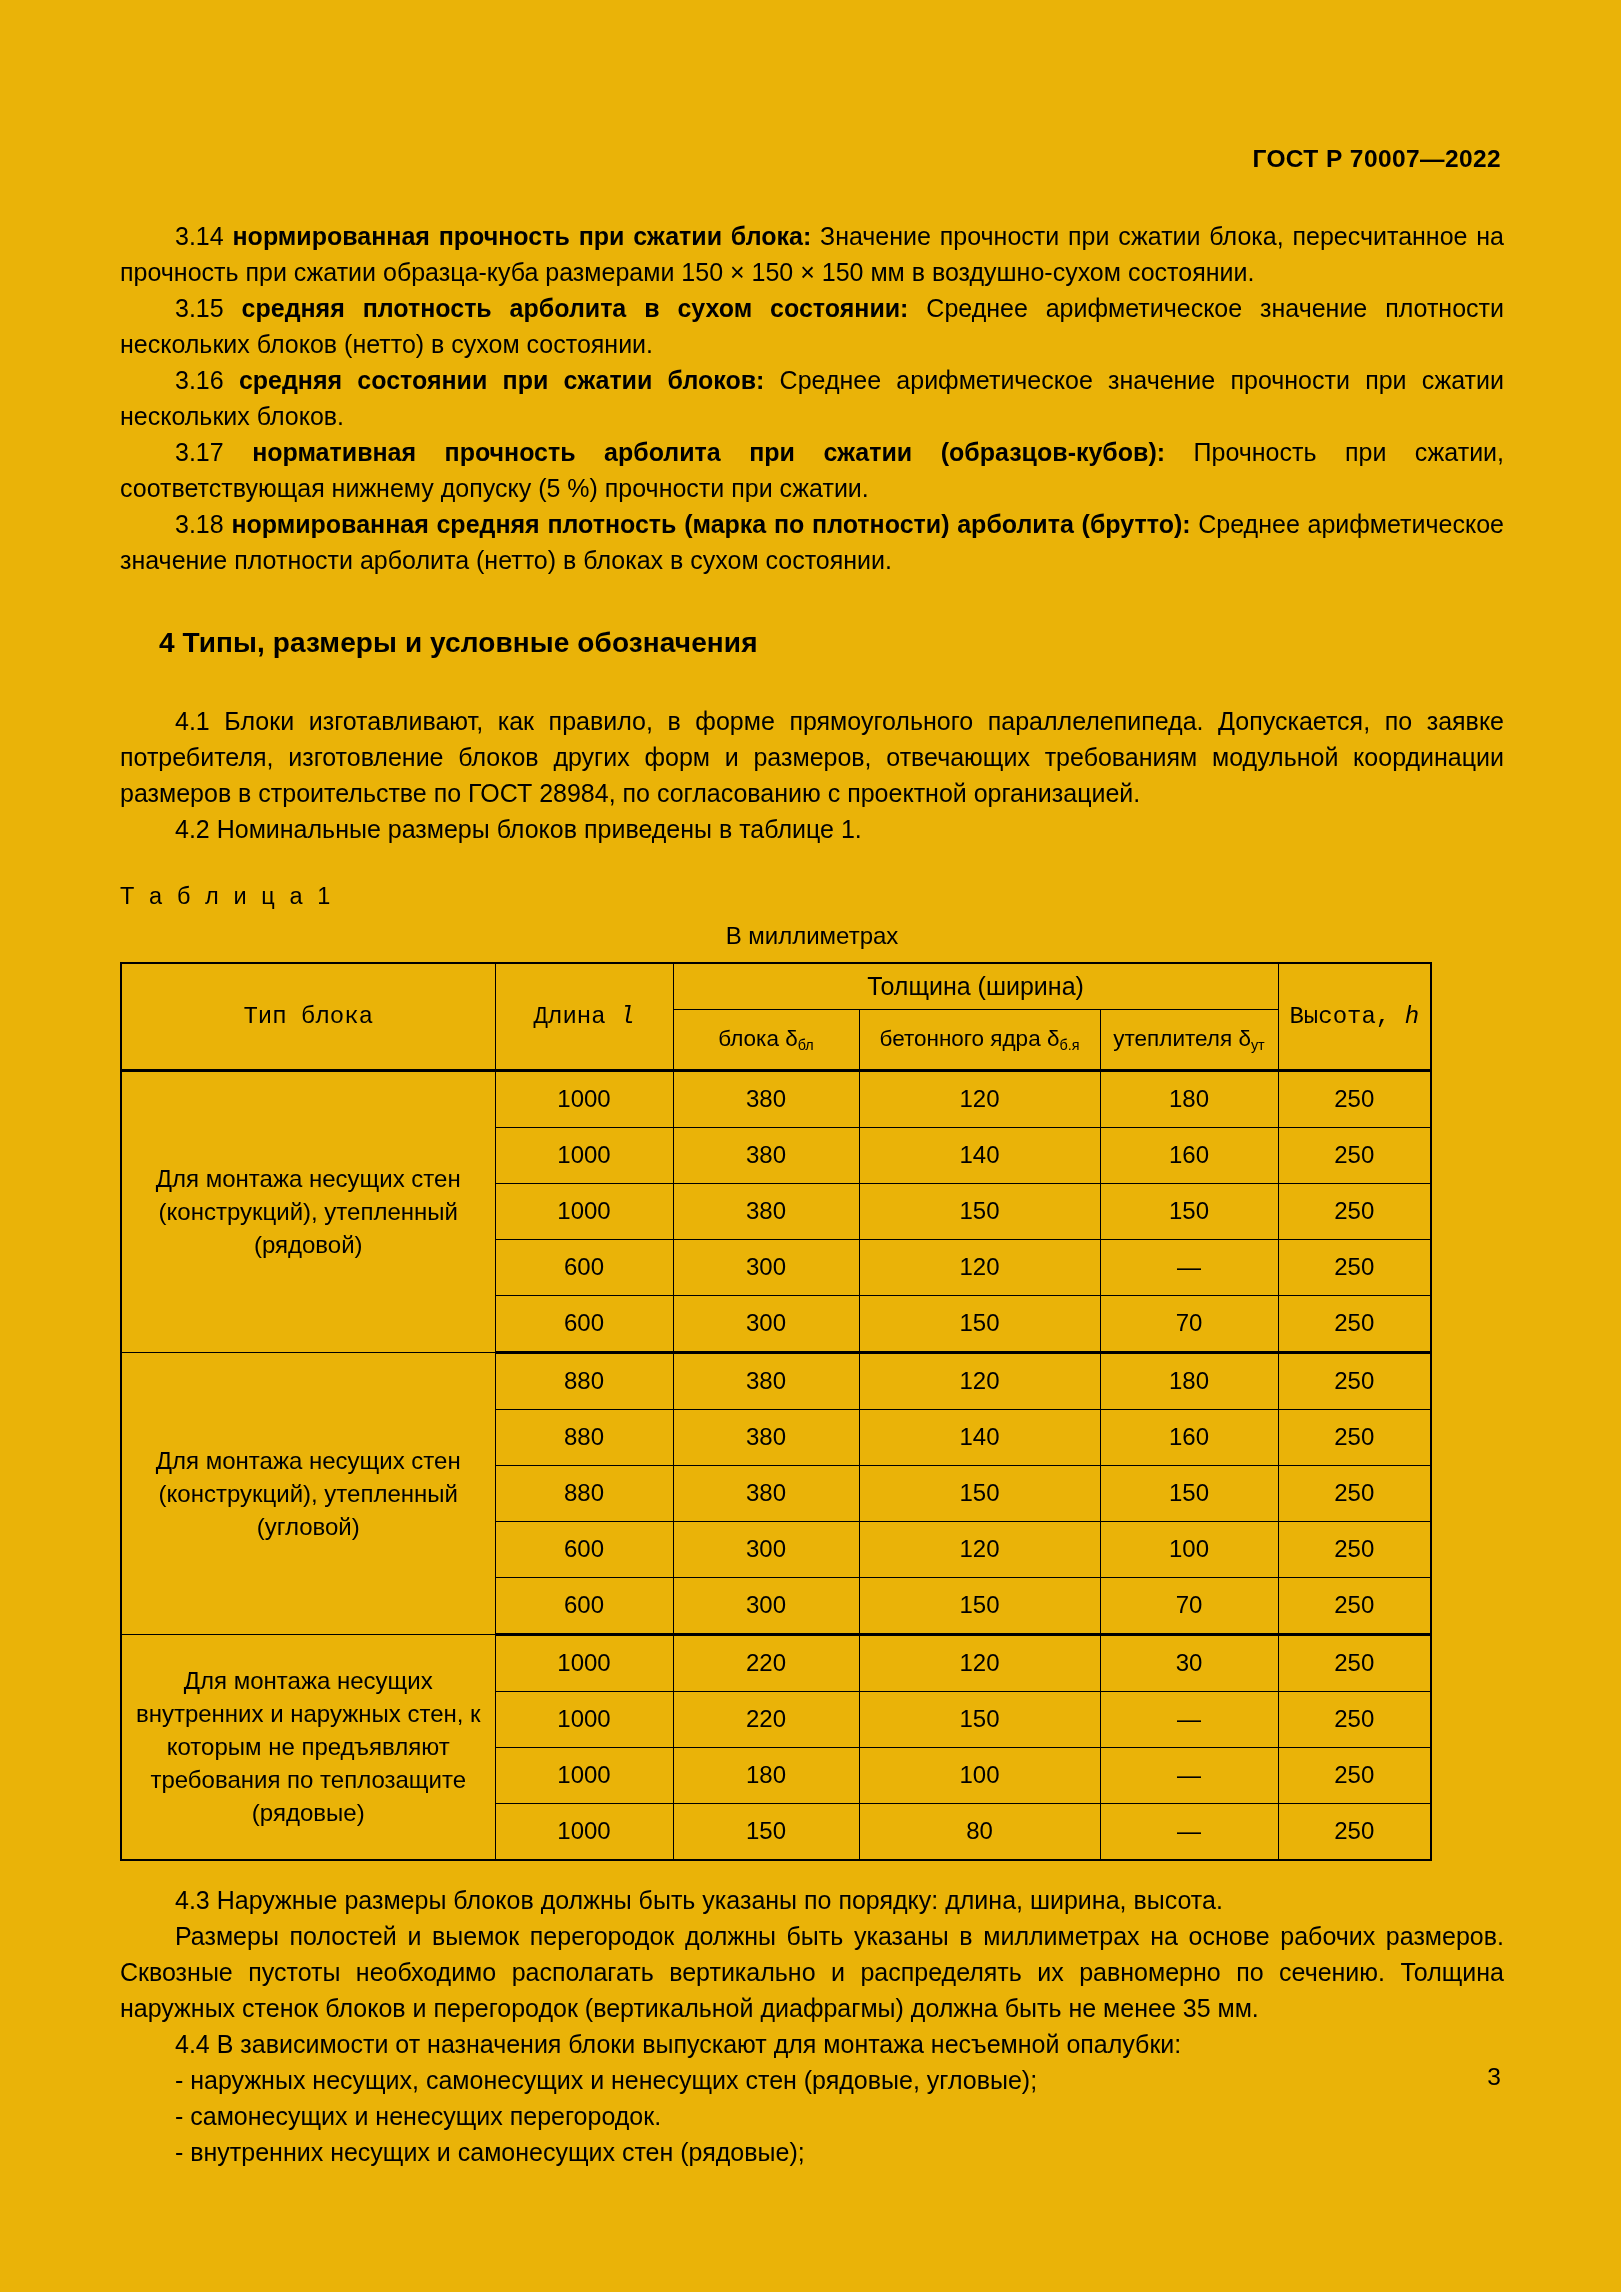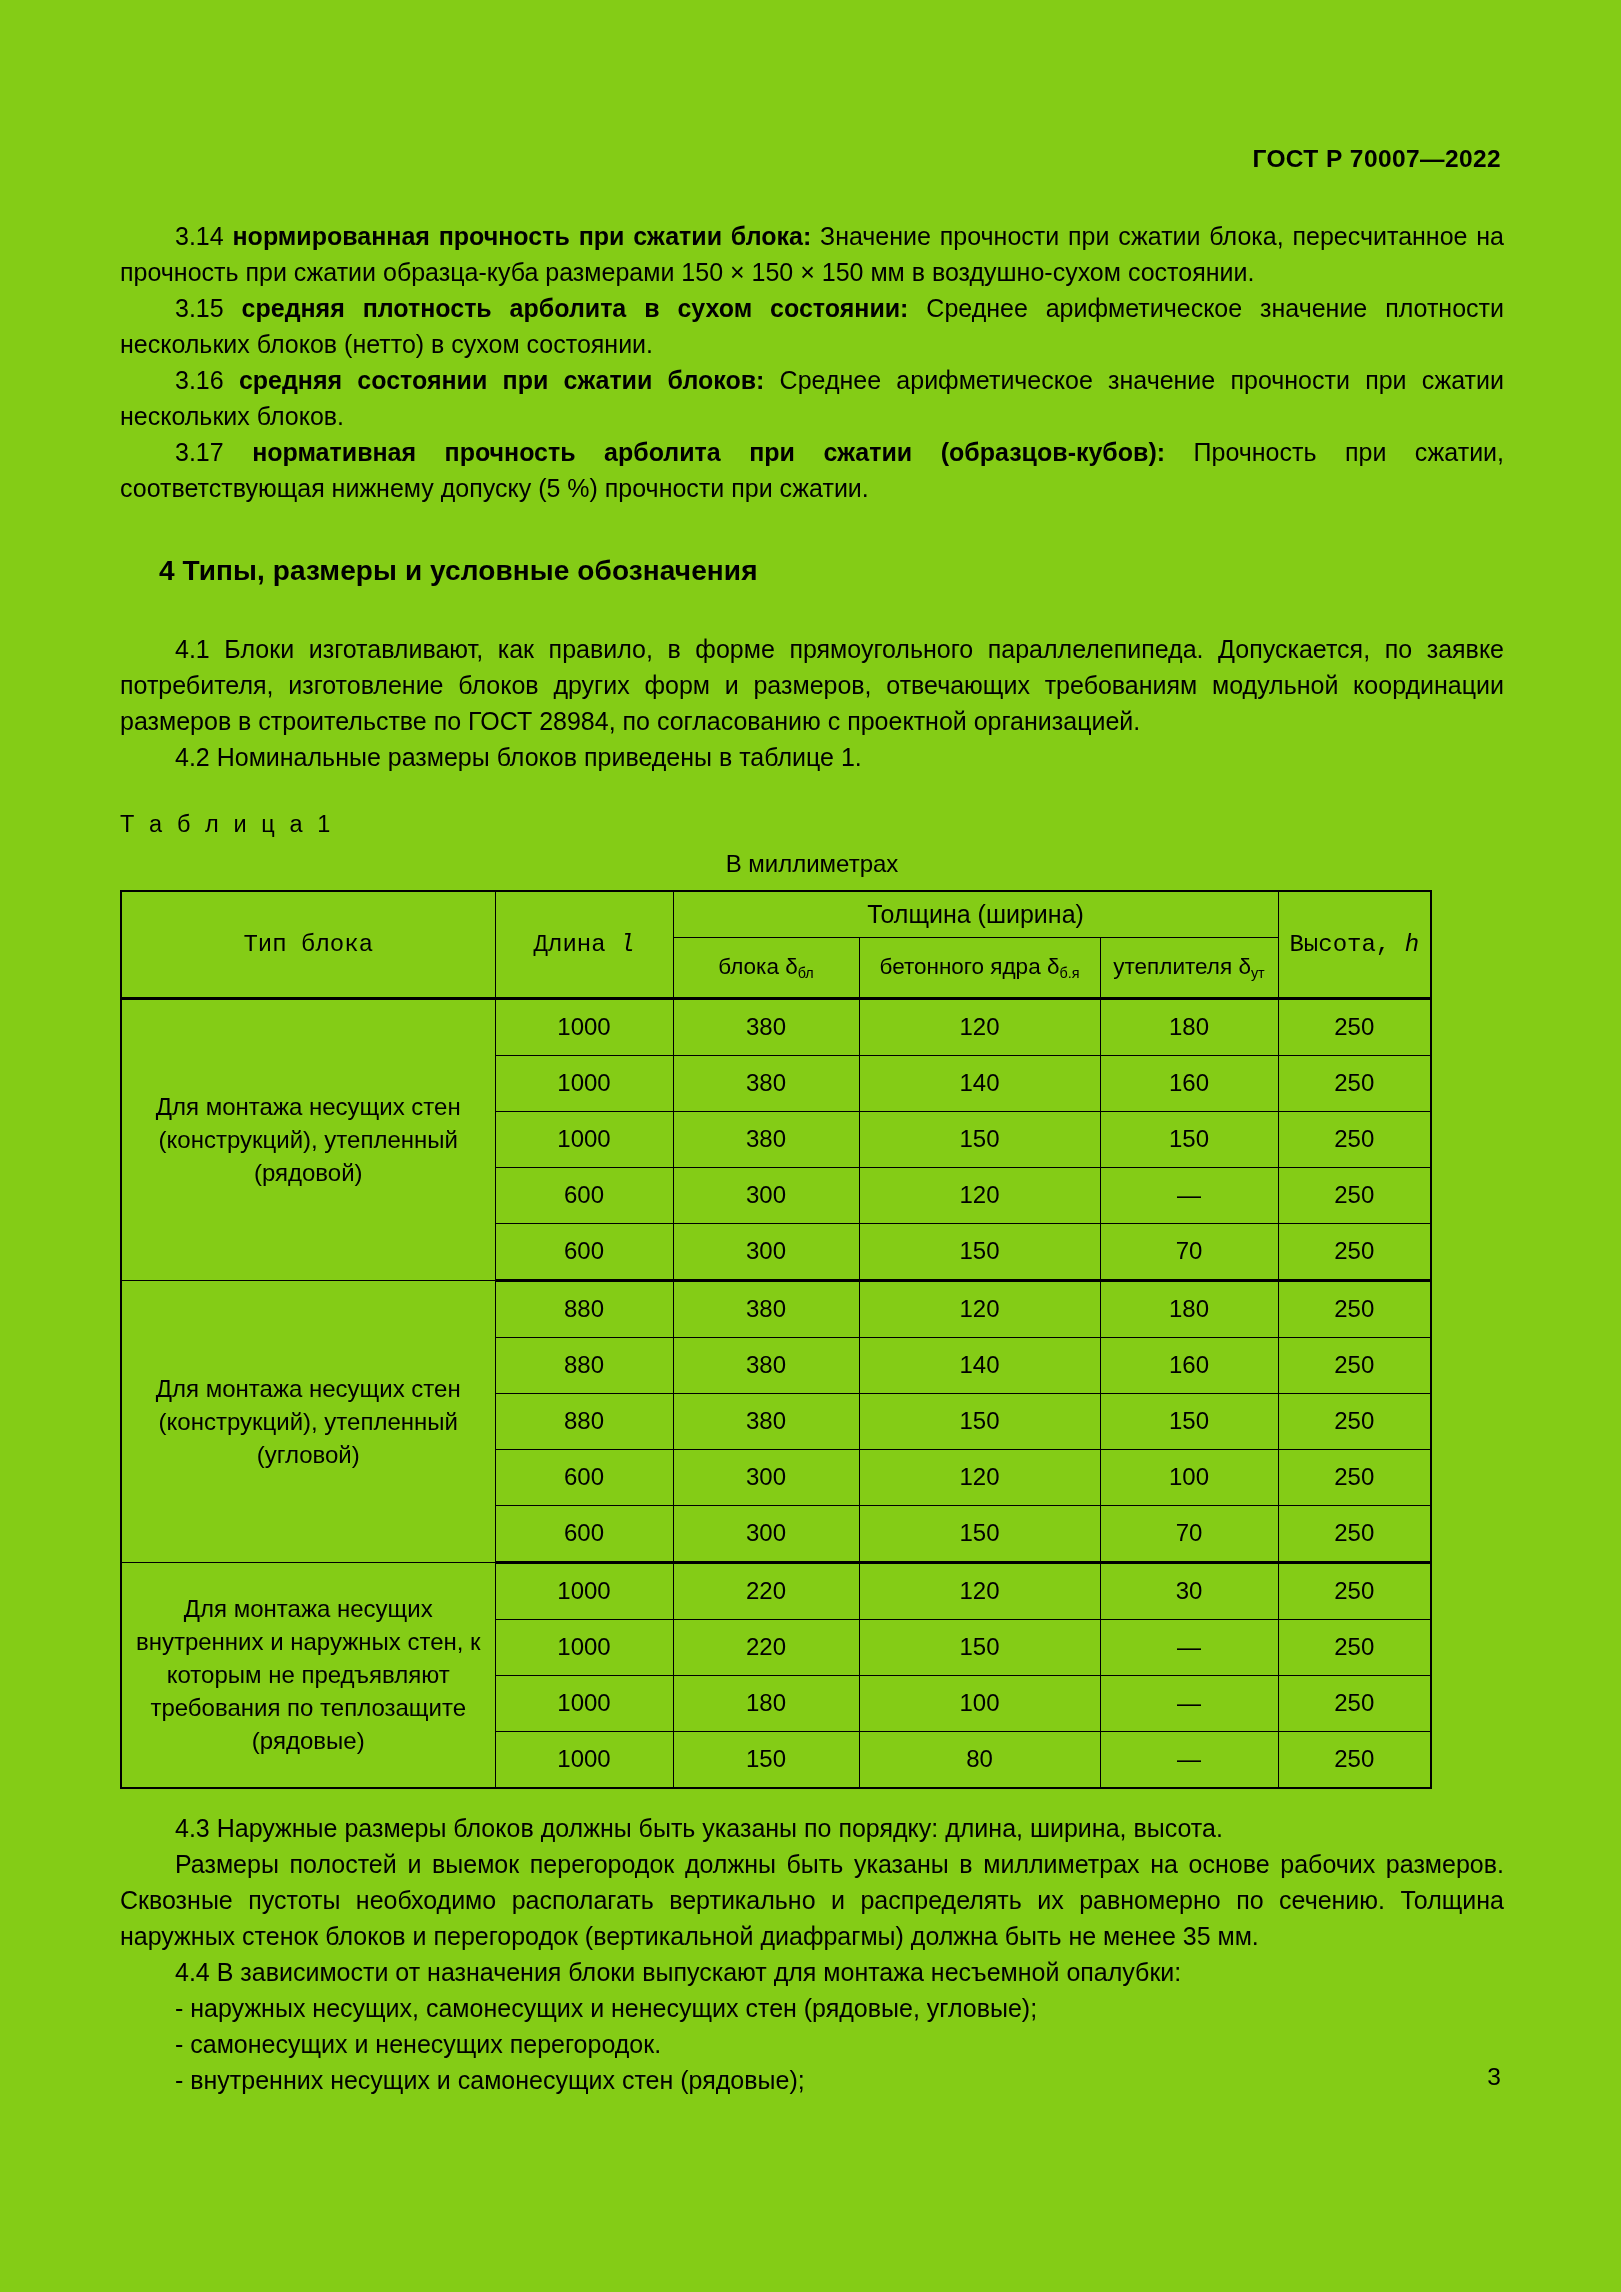--- a/index.html
+++ b/index.html
@@ -4,21 +4,21 @@
 <style>
   html, body {
     margin: 0;
     padding: 0;
     background: #ffffff;
   }
   .page {
     position: relative;
     width: 1621px;
     height: 2293px;
-    background: #84cc16;
+    background: #eab308;
     font-family: "Liberation Sans", sans-serif;
     color: #000000;
     box-sizing: border-box;
     overflow: hidden;
   }
 
   
   .running-header {
     position: absolute;
     top: 145px;
@@ -172,20 +172,21 @@
   <div class="content">
 
     <p class="body-text indent"><span>3.14</span> <span class="b">нормированная прочность при сжатии блока:</span><span> Значение прочности при сжатии блока, пересчитанное на прочность при сжатии образца-куба размерами 150 × 150 × 150 мм в воздушно-сухом состоянии.</span></p>
 
     <p class="body-text indent"><span>3.15</span> <span class="b">средняя плотность арболита в сухом состоянии:</span><span> Среднее арифметическое значение плотности нескольких блоков (нетто) в сухом состоянии.</span></p>
 
     <p class="body-text indent"><span>3.16</span> <span class="b">средняя состоянии при сжатии блоков:</span><span> Среднее арифметическое значение прочности при сжатии нескольких блоков.</span></p>
 
     <p class="body-text indent"><span>3.17</span> <span class="b">нормативная прочность арболита при сжатии (образцов-кубов):</span><span> Прочность при сжатии, соответствующая нижнему допуску (5 %) прочности при сжатии.</span></p>
 
+    <p class="body-text indent"><span>3.18</span> <span class="b">нормированная средняя плотность (марка по плотности) арболита (брутто):</span><span> Среднее арифметическое значение плотности арболита (нетто) в блоках в сухом состоянии.</span></p>
 
     <div class="sp-before-heading"></div>
 
     <h2 class="section-heading">4 Типы, размеры и условные обозначения</h2>
 
     <div class="sp-after-heading"></div>
 
     <p class="body-text indent">4.1 Блоки изготавливают, как правило, в форме прямоугольного параллелепипеда. Допускается, по заявке потребителя, изготовление блоков других форм и размеров, отвечающих требованиям модульной координации размеров в строительстве по ГОСТ 28984, по согласованию с проектной организацией.</p>
 
     <p class="body-text indent">4.2 Номинальные размеры блоков приведены в таблице 1.</p>

